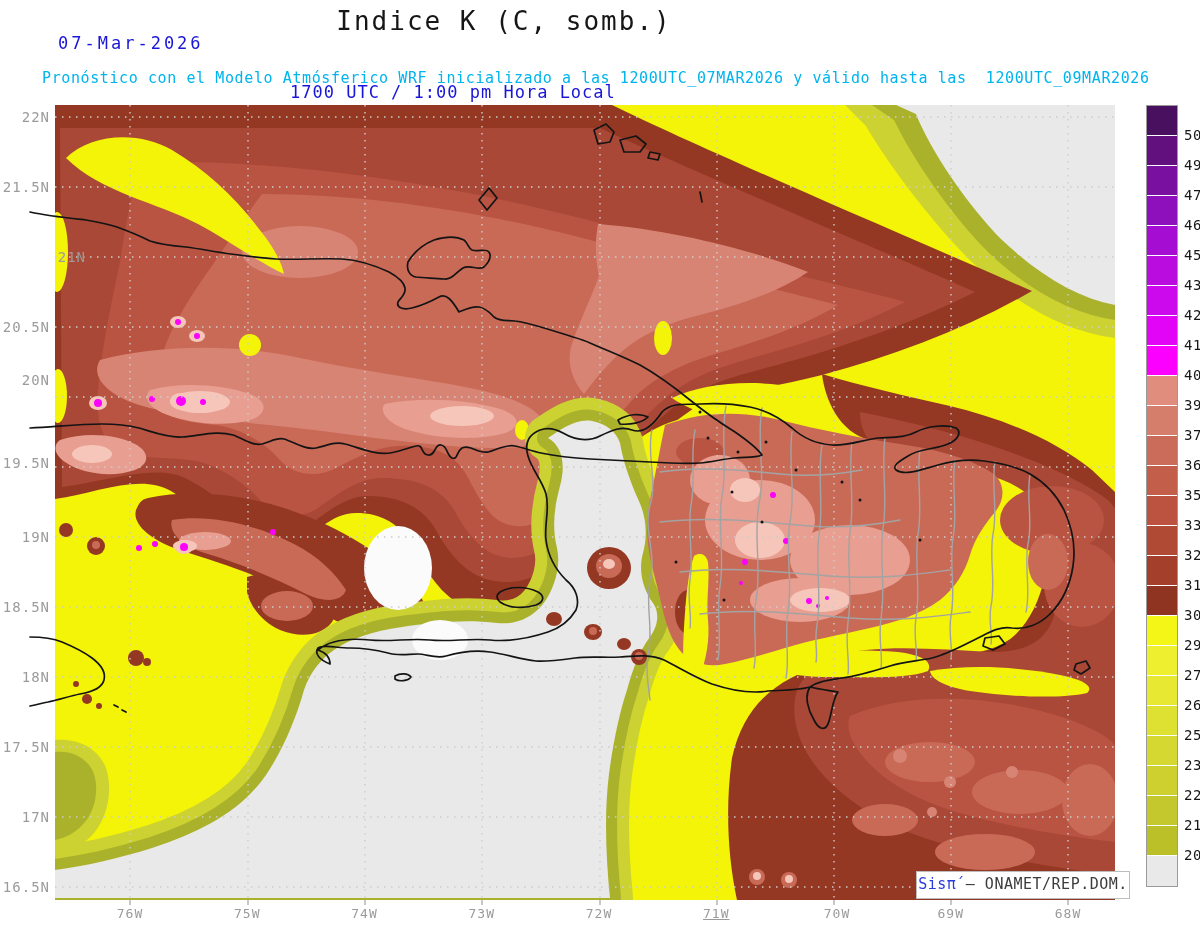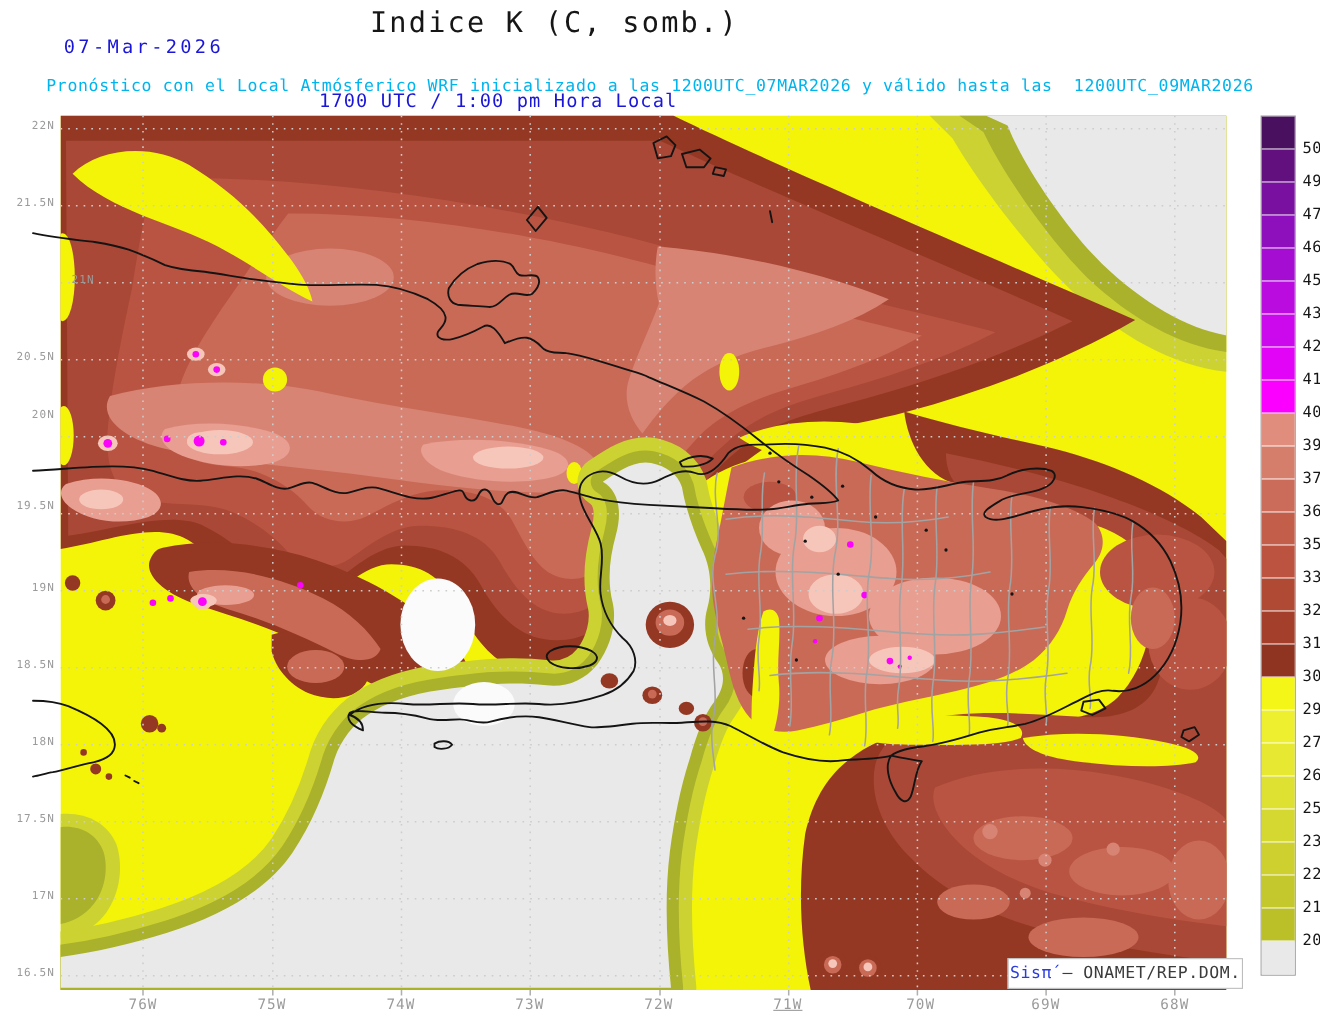--- a/index.html
+++ b/index.html
@@ -23,38 +23,38 @@
   .f-gry{fill:var(--gry)} .f-wht{fill:var(--wht)} .f-brn{fill:var(--brn)}
   .f-bmd{fill:var(--bmd)} .f-brk{fill:var(--brk)} .f-sal{fill:var(--sal)}
   .f-slt{fill:var(--slt)} .f-pnk{fill:var(--pnk)} .f-plt{fill:var(--plt)}
   .f-mag{fill:var(--mag)}
   .gm-o{fill:none;stroke:var(--ygr);stroke-width:46;stroke-linejoin:round}
   .gm-i{fill:none;stroke:var(--olv);stroke-width:22;stroke-linejoin:round}
   .s-grid{stroke:var(--grid);stroke-width:1.4;stroke-dasharray:1.5 5.5;fill:none}
   .s-coast{stroke:var(--coast);stroke-width:1.7;fill:none;stroke-linejoin:round;stroke-linecap:round}
   .s-prov{stroke:var(--prov);stroke-width:1.4;fill:none;stroke-linejoin:round;stroke-linecap:round}
   .s-tick{stroke:#b0b0b0;stroke-width:1.4}
-  .lat-label{position:absolute;left:0;width:50px;text-align:right;font-size:10px;color:var(--label);letter-spacing:1px;}
+  .lat-label{position:absolute;left:0;width:50px;text-align:right;font-size:14px;color:var(--label);letter-spacing:1px;}
   .lon-label{position:absolute;top:906px;transform:translateX(-50%);font-size:13px;color:var(--label);letter-spacing:1px;}
   #colorbar{position:absolute;left:1146px;top:105px;width:30px;height:780px;border:1px solid #9a9a9a;box-sizing:content-box;}
   .cb-seg{width:30px;height:30px;box-sizing:border-box;border-bottom:1px solid #fff;}
   .cb-seg:last-child{border-bottom:none;}
   .cb-tick{position:absolute;left:1184px;font-size:14px;color:#161616;letter-spacing:0.5px;}
   .attribution{position:absolute;left:916px;top:871px;width:212px;height:26px;background:#fff;
                border:1px solid #bdbdbd;text-align:center;line-height:25px;font-size:15px;
                color:var(--attrtext);letter-spacing:0.5px;white-space:pre;}
   .attribution .brand{color:var(--attrblue);}
 </style>
 </head>
 <body>
 
 <div class="title">Indice K (C, somb.)</div>
 <div class="date">07-Mar-2026</div>
 <div class="timeloc">1700 UTC / 1:00 pm Hora Local</div>
-<div class="forecast">Pronóstico con el Local Atmósferico WRF inicializado a las 1200UTC_07MAR2026 y válido hasta las  1200UTC_09MAR2026</div>
+<div class="forecast">Pronóstico con el Modelo Atmósferico WRF inicializado a las 1200UTC_07MAR2026 y válido hasta las  1200UTC_09MAR2026</div>
 
 <svg id="map-svg" width="1200" height="927" viewBox="0 0 1200 927">
   <defs>
     <clipPath id="mc">
         <rect x="55" y="105" width="1060" height="795"></rect>
       </clipPath>
     <path id="pgm" d="M548,438 C562,446 566,464 560,486 C554,508 552,528 557,548 C561,566 555,588 543,604 C531,619 514,625 497,623 C462,619 432,623 402,627 C372,631 350,639 334,650 C322,658 310,672 304,690 C296,718 284,748 266,775 C242,810 202,832 152,848 C120,858 86,866 55,870 L55,898 L610,898 C606,858 604,814 609,774 C613,744 619,714 627,690 C633,668 640,650 650,637 C658,626 660,613 653,603 C643,589 638,571 643,553 C648,535 646,515 638,499 C630,481 623,461 620,443 C616,431 606,424 592,421 C576,418 560,430 548,438 Z"></path>
   </defs>
 
   <g clip-path="url(#mc)">

